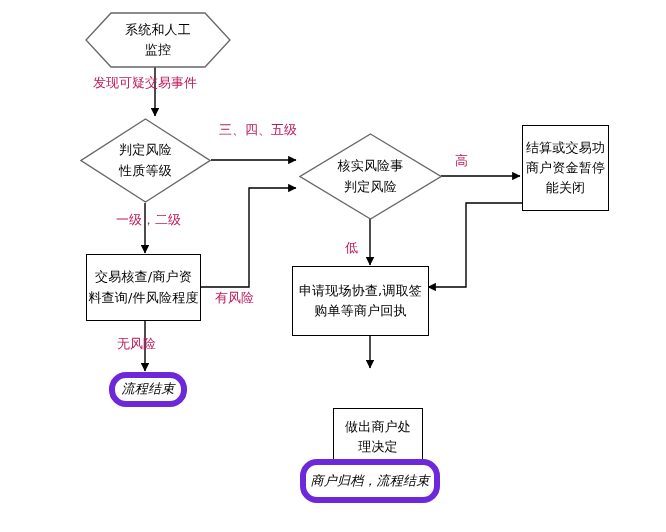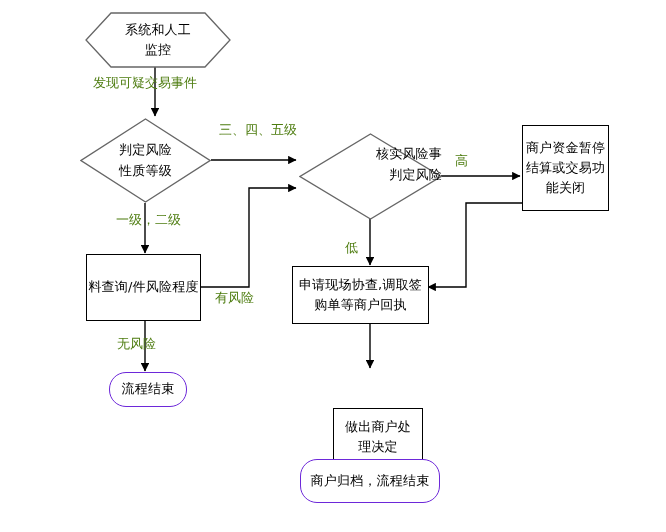--- a/index.html
+++ b/index.html
@@ -41,23 +41,24 @@
   }
   .node .ln {
     display: block;
     white-space: nowrap;
   }
   .rect {
     border: 1px solid #000000;
     background: #ffffff;
   }
   .rounded {
-    border: 1px solid #6d28d9;
+    border: 6px solid #6d28d9;
     background: #ffffff;
     border-radius: 17px;
+    font-style: italic;
   }
   .shapewrap {
     position: absolute;
     z-index: 2;
   }
   .shapewrap svg {
     display: block;
   }
   .polylabel {
     position: absolute;
@@ -68,21 +69,21 @@
     text-align: center;
     color: #000000;
     font-size: 13px;
     line-height: 1.55;
     letter-spacing: 0.2px;
     z-index: 3;
     pointer-events: none;
   }
   .edge-label {
     position: absolute;
-    color: #4d7c0f;
+    color: #be185d;
     font-size: 13px;
     line-height: 1.2;
     white-space: nowrap;
     background: transparent;
     z-index: 4;
   }
 </style>
 </head>
 <body>
 
@@ -136,36 +137,37 @@
   <div class="polylabel" style="left:80px; top:118px; width:131px; height:85px;">
     <span class="ln">判定风险</span>
     <span class="ln">性质等级</span>
   </div>
 
   <div class="shapewrap" style="left:299px; top:133px;">
     <svg width="143" height="87" viewBox="0 0 143 87">
       <polygon points="71.5,1 142,43.5 71.5,86 1,43.5" fill="#ffffff" stroke="#666666" stroke-width="1.3"></polygon>
     </svg>
   </div>
-  <div class="polylabel" style="left:299px; top:121px; width:143px; height:87px;align-items:flex-end;">
+  <div class="polylabel" style="left:299px; top:133px; width:143px; height:87px;">
     <span class="ln">核实风险事</span>
     <span class="ln">判定风险</span>
   </div>
 
   <div class="node rect" style="left:522px; top:125px; width:87px; height:86px;">
+    <span class="ln">结算或交易功</span>
     <span class="ln">商户资金暂停</span>
-    <span class="ln">结算或交易功</span>
     <span class="ln">能关闭</span>
   </div>
 
   <div class="node rect" style="left:86px; top:254px; width:115px; height:67px;">
+    <span class="ln">交易核查/商户资</span>
     <span class="ln">料查询/件风险程度</span>
   </div>
 
-  <div class="node rect" style="left:292px; top:266px; width:137px; height:58px;">
+  <div class="node rect" style="left:292px; top:266px; width:137px; height:70px;">
     <span class="ln">申请现场协查,调取签</span>
     <span class="ln">购单等商户回执</span>
   </div>
 
   <div class="node rect" style="left:333px; top:368px; width:90px; height:58px;margin-top:40px;">
     <span class="ln">做出商户处</span>
     <span class="ln">理决定</span>
   </div>
 
   <div class="node rounded" style="left:109px; top:372px; width:78px; height:35px;">

